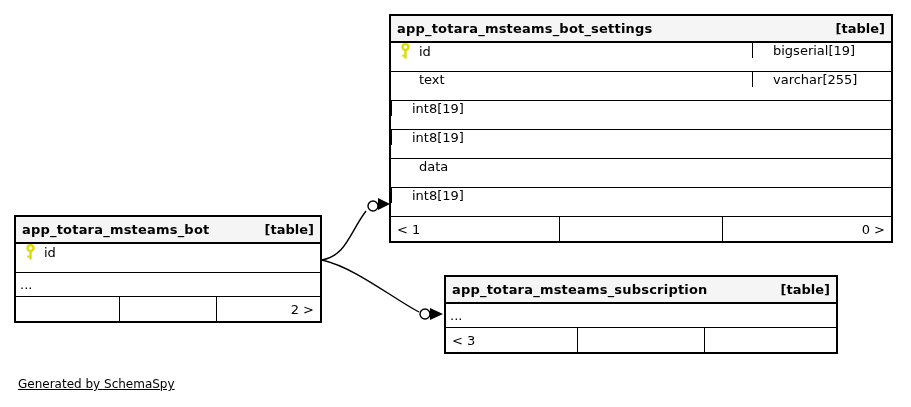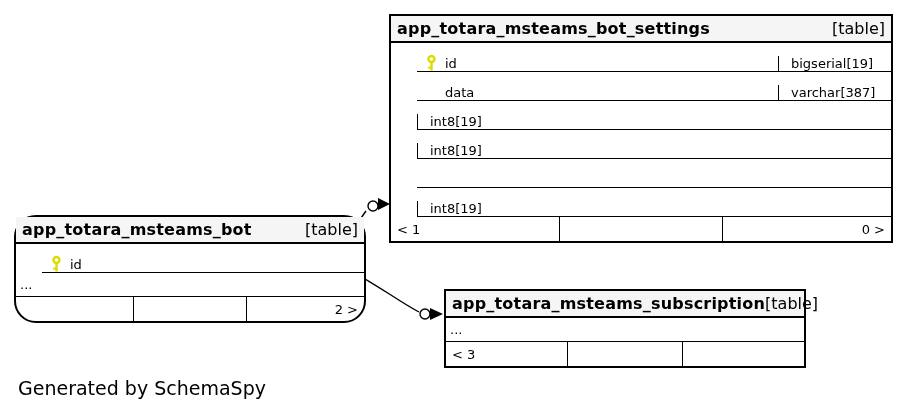--- a/index.html
+++ b/index.html
@@ -3,44 +3,44 @@
 <meta charset="utf-8">
 <style>
   * { margin: 0; padding: 0; box-sizing: border-box; }
   html, body { width: 911px; height: 407px; background: #ffffff; font-family: "DejaVu Sans", sans-serif; }
   .canvas { position: relative; width: 911px; height: 407px; background: #ffffff; overflow: hidden; }
 
   .tbl { position: absolute; border: 2px solid #000; background: #ffffff; }
   .tbl-header {
     display: flex; justify-content: space-between; align-items: center;
     height: 27px; background: #f5f5f5; border-bottom: 2px solid #000;
-    padding: 0 6px; font-size: 16px;
+    padding: 0 6px; font-size: 13px;
   }
   .tbl-header .tname { font-weight: bold; letter-spacing: 0.2px; }
-  .tbl-header .ttag { font-weight: normal; }
+  .tbl-header .ttag { font-weight: bold; }
 
-  .row { display: flex; align-items: flex-end; height: 29px; border-bottom: 1px solid #000; font-size: 13px; margin-left: 26px; }
+  .row { display: flex; align-items: flex-start; height: 29px; border-bottom: 1px solid #000; font-size: 13px; }
   .row:last-of-type { }
   .cell-name { flex: 1 1 auto; display: flex; align-items: center; padding-left: 8px; }
   .cell-name .keyslot { width: 12px; display: inline-flex; justify-content: center; margin-right: 8px; }
-  .cell-type { display: flex; align-items: center; border-left: 1px solid #000; padding-left: 12px; }
+  .cell-type { display: flex; align-items: center; border-left: 1px solid #000; padding-left: 20px; }
   .bs .cell-name { flex: 0 0 361px; }
   .bs .cell-type { flex: 1 1 auto; }
 
   .ellipsis-row { display: flex; align-items: center; height: 24px; border-bottom: 1px solid #000; padding-left: 4px; font-size: 13px; }
 
   .tbl-footer { display: flex; height: 24px; font-size: 13px; }
   .tbl-footer .fcell { flex: 1 1 0; display: flex; align-items: center; }
   .tbl-footer .fcell + .fcell { border-left: 1px solid #000; }
   .tbl-footer .fcell.left { justify-content: flex-start; padding-left: 6px; }
   .tbl-footer .fcell.right { justify-content: flex-end; padding-right: 6px; }
 
   svg.rel { position: absolute; left: 0; top: 0; width: 911px; height: 407px; pointer-events: none; }
 
-  .credit { position: absolute; left: 18px; top: 377px; font-size: 19px; color: #000; }
+  .credit { position: absolute; left: 18px; top: 377px; font-size: 12px; color: #000; text-decoration: underline; }
   .keyicon { display: block; }
 </style>
 </head>
 <body>
 
 <div class="canvas">
 
   <svg class="rel" viewBox="0 0 911 407">
 
     <path d="M 322 260 C 346 256 350 232 366 211" fill="none" stroke="#000" stroke-width="1.4"></path>
@@ -66,43 +66,47 @@
             <rect x="1.2" y="11.5" width="2.4" height="2.2" fill="#dcdc00"></rect>
           </svg>
         </span>
         <span>id</span>
       </div>
       <div class="cell-type">bigserial[19]</div>
     </div>
     <div class="row">
       <div class="cell-name">
         <span class="keyslot"></span>
-        <span>data</span>
+        <span>text</span>
       </div>
-      <div class="cell-type">varchar[387]</div>
+      <div class="cell-type">varchar[255]</div>
     </div>
     <div class="row">
       <div class="cell-type">int8[19]</div>
     </div>
     <div class="row">
       <div class="cell-type">int8[19]</div>
     </div>
     <div class="row">
+      <div class="cell-name">
+        <span class="keyslot"></span>
+        <span>data</span>
+      </div>
     </div>
     <div class="row">
       <div class="cell-type">int8[19]</div>
     </div>
     <div class="tbl-footer">
       <div class="fcell left">&lt; 1</div>
       <div class="fcell"></div>
       <div class="fcell right">0 &gt;</div>
     </div>
   </div>
 
-  <div class="tbl" style="left:14px; top:215px; width:352px;border-radius:22px;">
+  <div class="tbl" style="left:14px; top:215px; width:308px;">
     <div class="tbl-header">
       <span class="tname">app_totara_msteams_bot</span>
       <span class="ttag">[table]</span>
     </div>
     <div class="row">
       <div class="cell-name">
         <span class="keyslot">
           <svg class="keyicon" width="9" height="16" viewBox="0 0 9 16">
             <circle cx="4.5" cy="4" r="3" fill="none" stroke="#dcdc00" stroke-width="2.4"></circle>
             <rect x="3.3" y="6.5" width="2.4" height="9" fill="#dcdc00"></rect>
@@ -113,21 +117,21 @@
       </div>
     </div>
     <div class="ellipsis-row">...</div>
     <div class="tbl-footer">
       <div class="fcell left"></div>
       <div class="fcell"></div>
       <div class="fcell right">2 &gt;</div>
     </div>
   </div>
 
-  <div class="tbl" style="left:444px; top:289px; width:362px;text-align:right;">
+  <div class="tbl" style="left:444px; top:275px; width:394px;text-align:right;">
     <div class="tbl-header">
       <span class="tname">app_totara_msteams_subscription</span>
       <span class="ttag">[table]</span>
     </div>
     <div class="ellipsis-row">...</div>
     <div class="tbl-footer">
       <div class="fcell left">&lt; 3</div>
       <div class="fcell"></div>
       <div class="fcell right"></div>
     </div>

